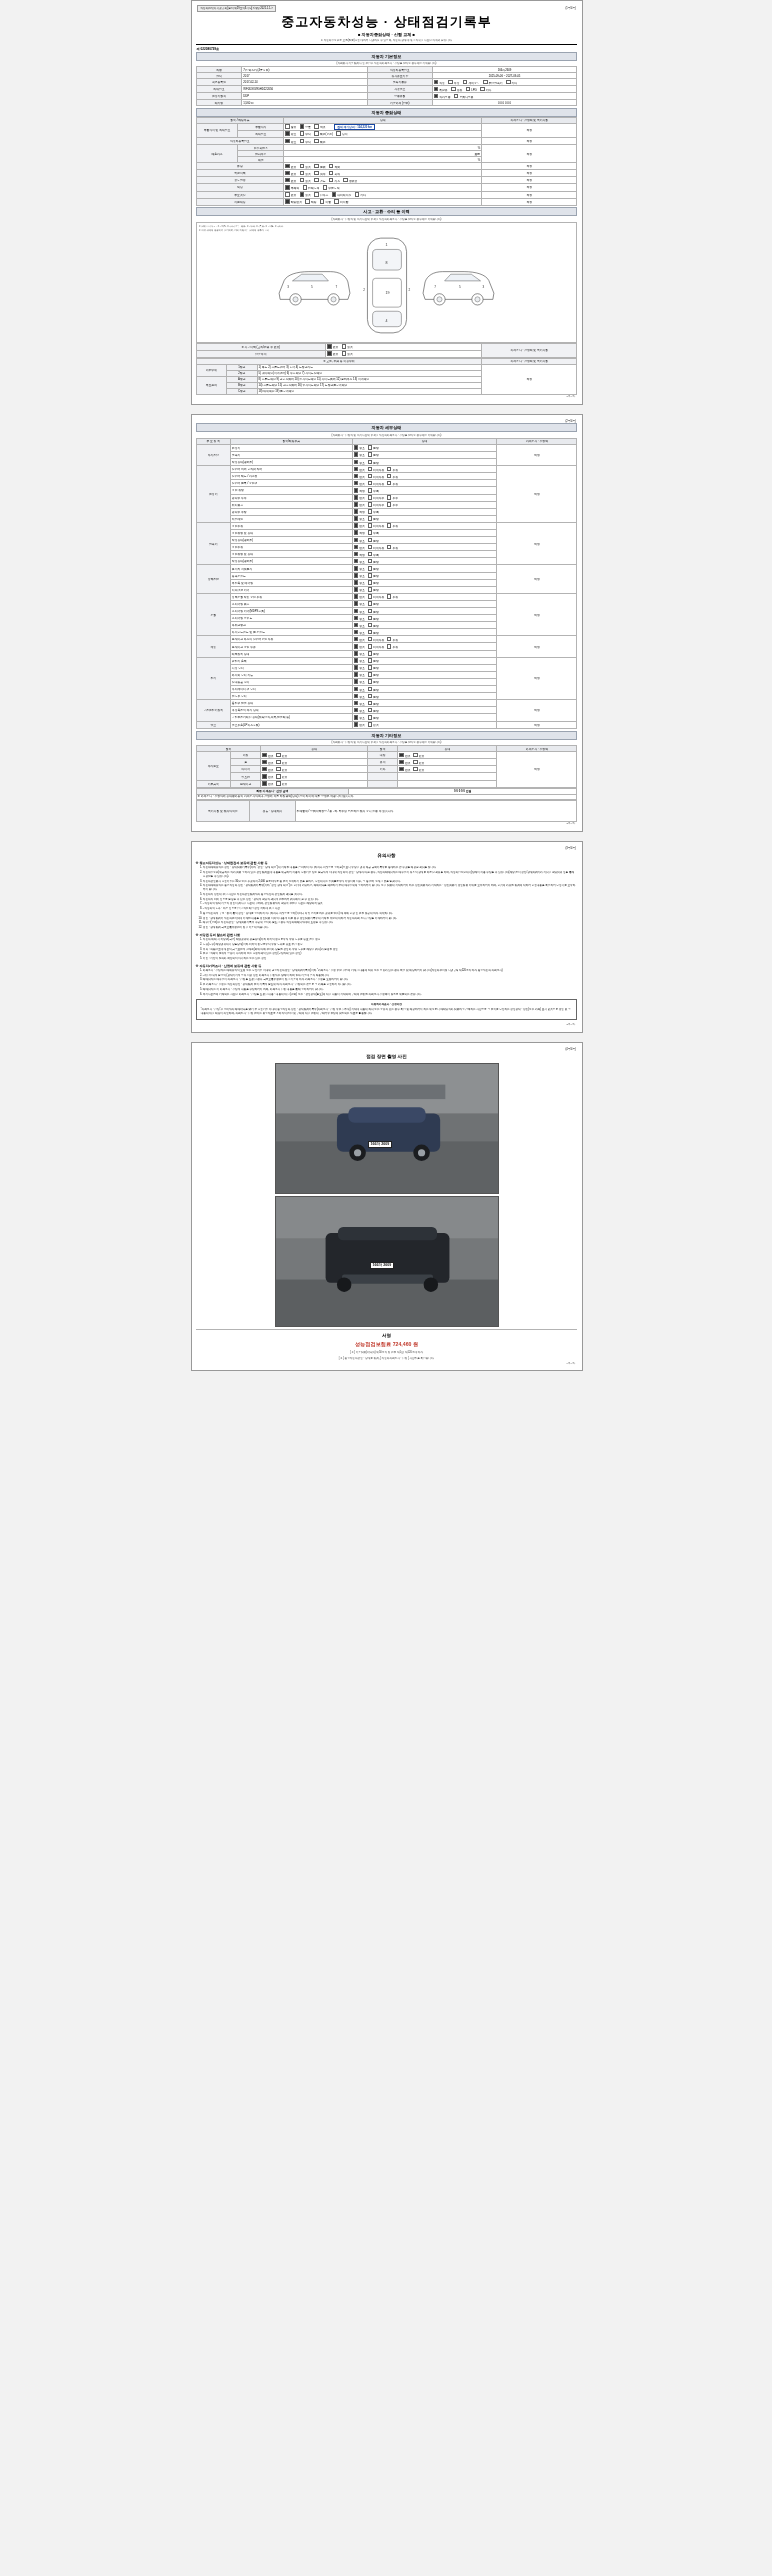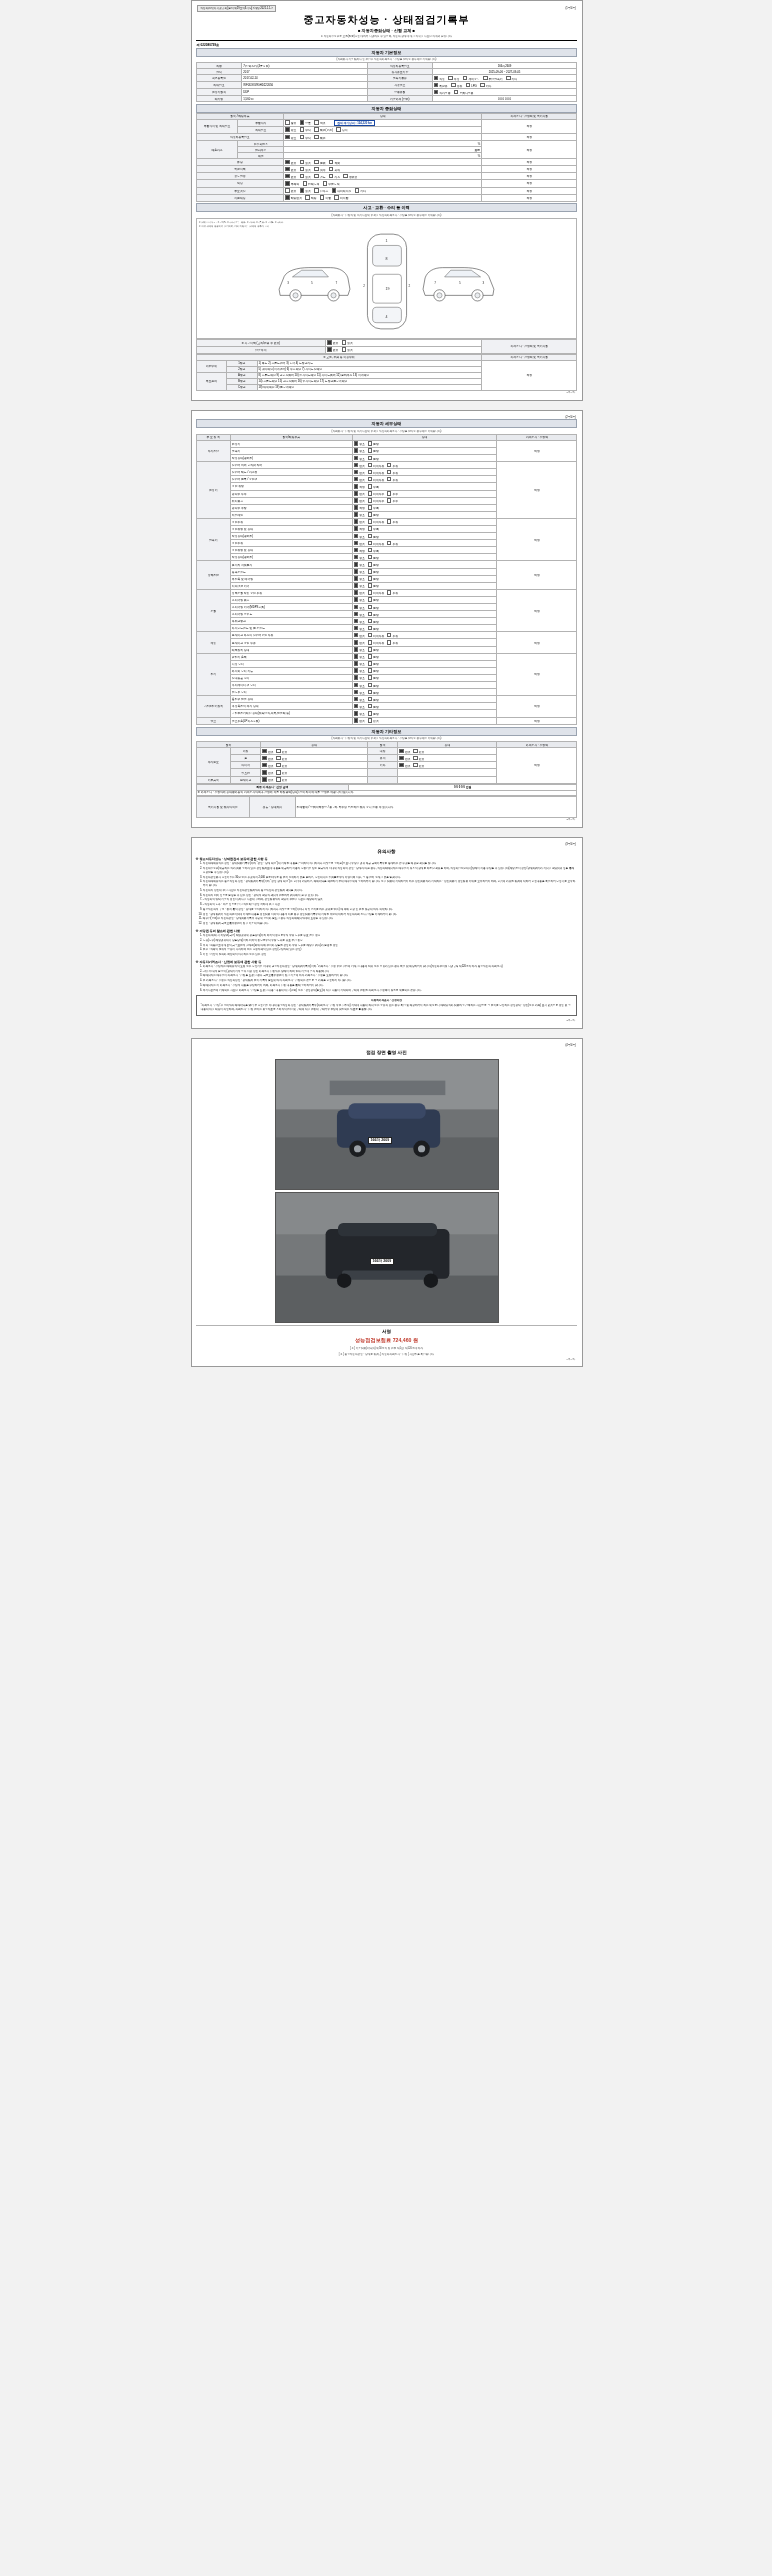--- a/index.html
+++ b/index.html
@@ -4,21 +4,21 @@
 <style>
   html,body{margin:0;padding:0;background:#f2f2f2;}
   body{font-family:"Liberation Sans","DejaVu Sans",sans-serif;color:#000;}
   .page{width:773px;margin:0 auto;position:relative;}
   .sheet{background:#fff;border:0.5px solid #999;margin:0 auto 9.3px auto;width:392px;box-sizing:border-box;}
   .sheet-inner{padding:3.1px 4.1px 5.2px 4.1px;}
   .tiny{font-size:2.6px;line-height:1.25;}
   .topbar{display:flex;justify-content:space-between;align-items:center;font-size:2.6px;padding:0.5px 1.5px;}
   .topbar .lbl{border:0.5px solid #999;background:#ededed;padding:0.5px 2.1px;}
   .title-wrap{text-align:center;padding:1px 0 0.5px 0;}
-  .doc-title{font-size:10px;font-weight:bold;letter-spacing:1px;}
+  .doc-title{font-size:13px;font-weight:bold;letter-spacing:1px;}
   .doc-sub{font-size:4.1px;font-weight:bold;margin-top:1px;}
   .doc-sub2{font-size:2.6px;color:#333;margin-top:1px;}
   .hr2{border:0;border-top:1px solid #000;margin:1.5px 0 0 0;}
   .docno{font-size:3.1px;font-weight:bold;margin:1.5px 0 1px 1px;}
   .bandtitle{background:#dfe3ea;border:0.5px solid #9aa3b0;text-align:center;font-size:4.1px;font-weight:bold;padding:1px 0;}
   .bandsub{text-align:center;font-size:2.6px;color:#333;padding:0.5px 0 1px 0;}
   table.grid{border-collapse:collapse;width:100%;table-layout:fixed;}
   table.grid th,table.grid td{border:0.5px solid #b3b3b3;font-size:2.8px;padding:0.5px 1px;vertical-align:middle;}
   th.hd{background:#e8eaee;font-weight:normal;text-align:center;}
   td.lb{background:#f0f1f4;text-align:center;}

